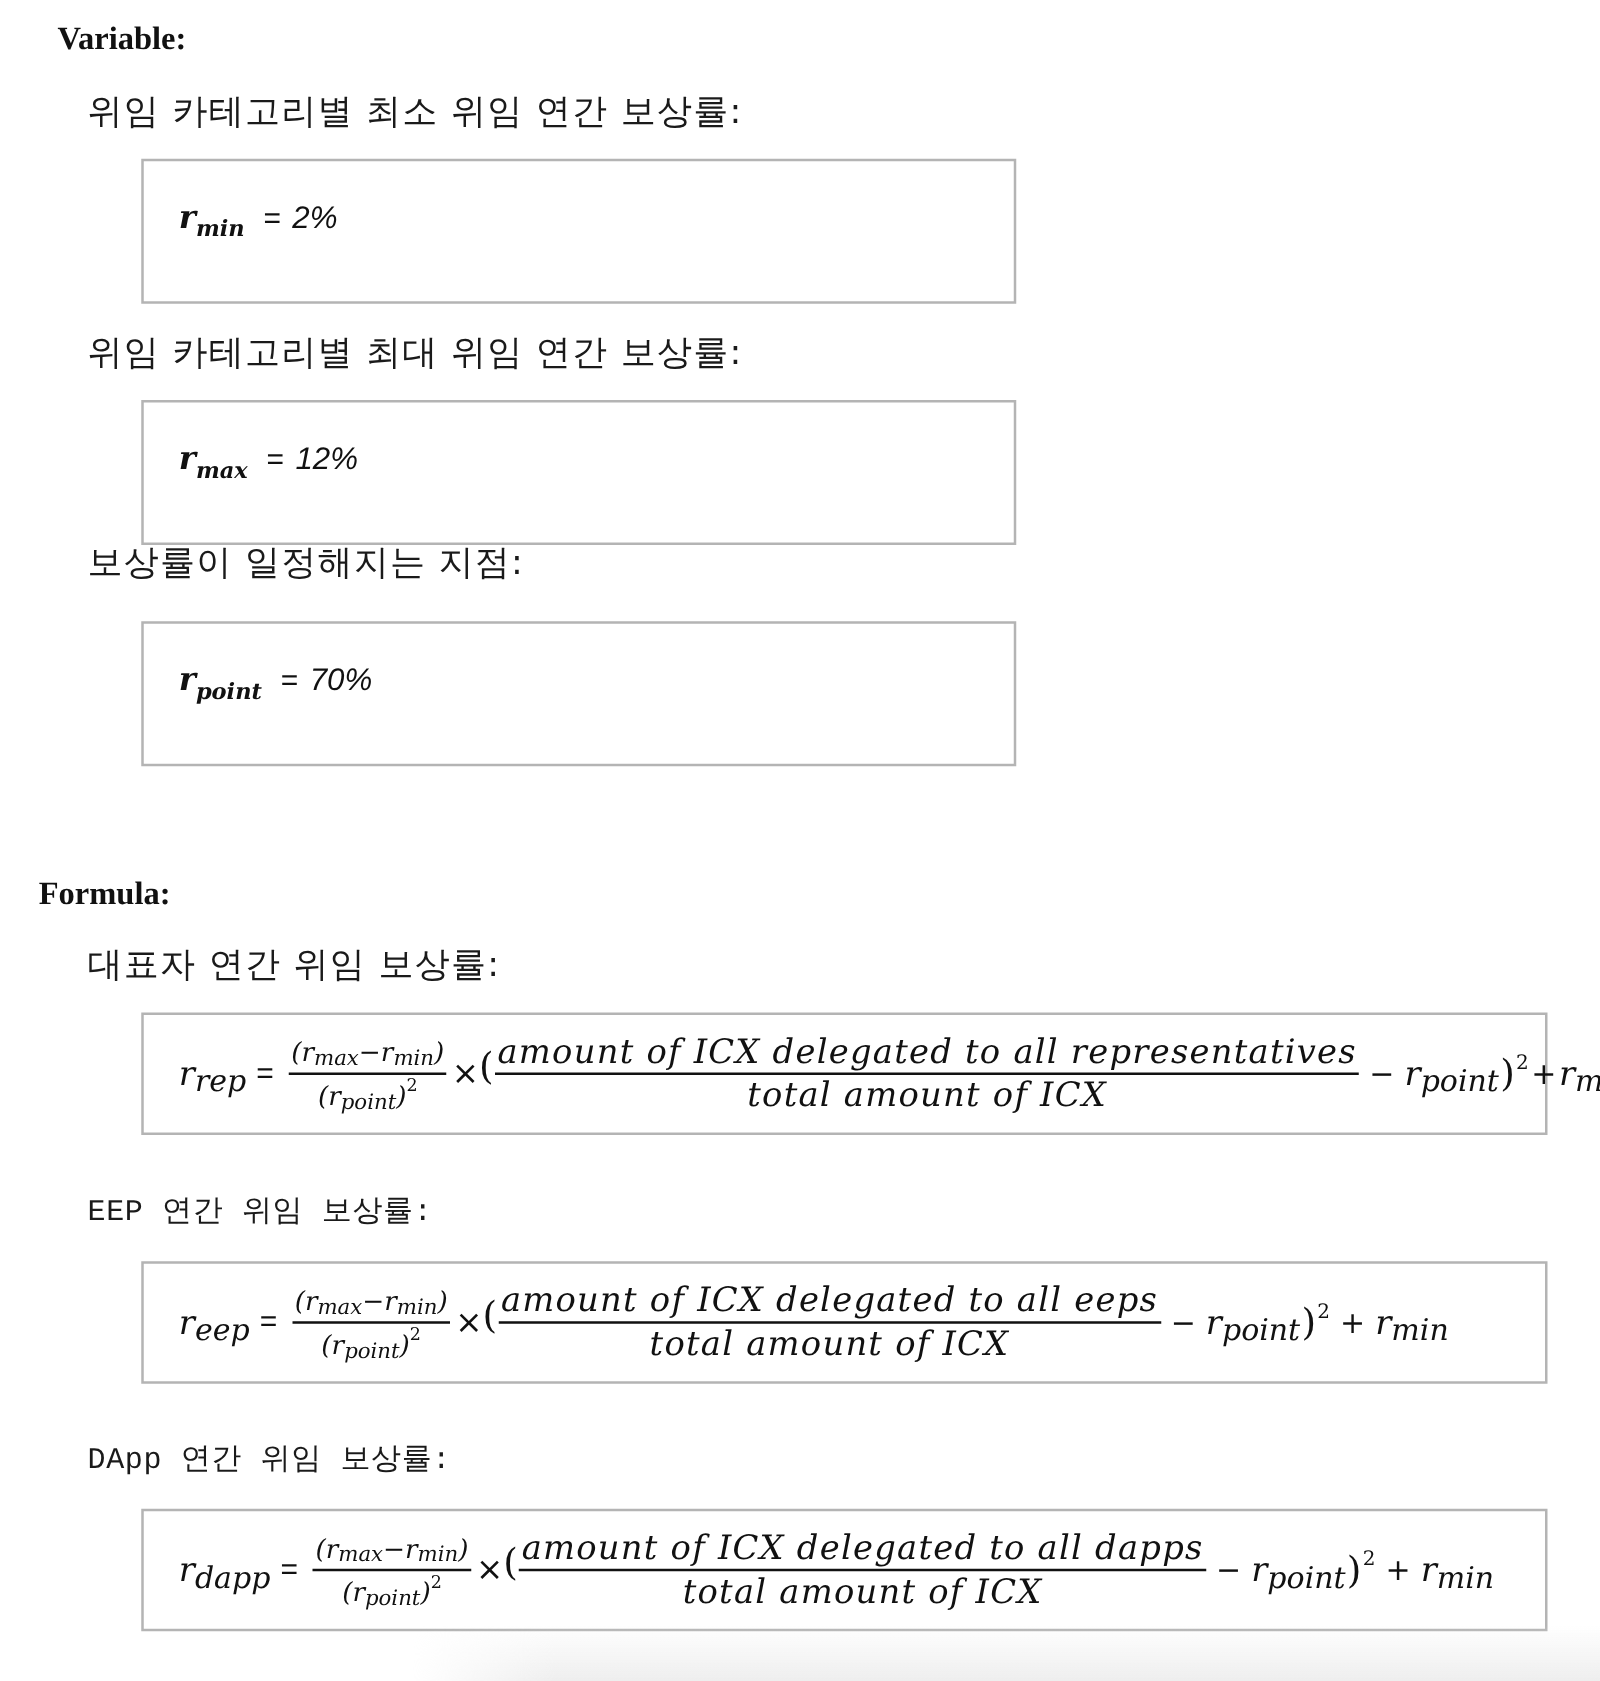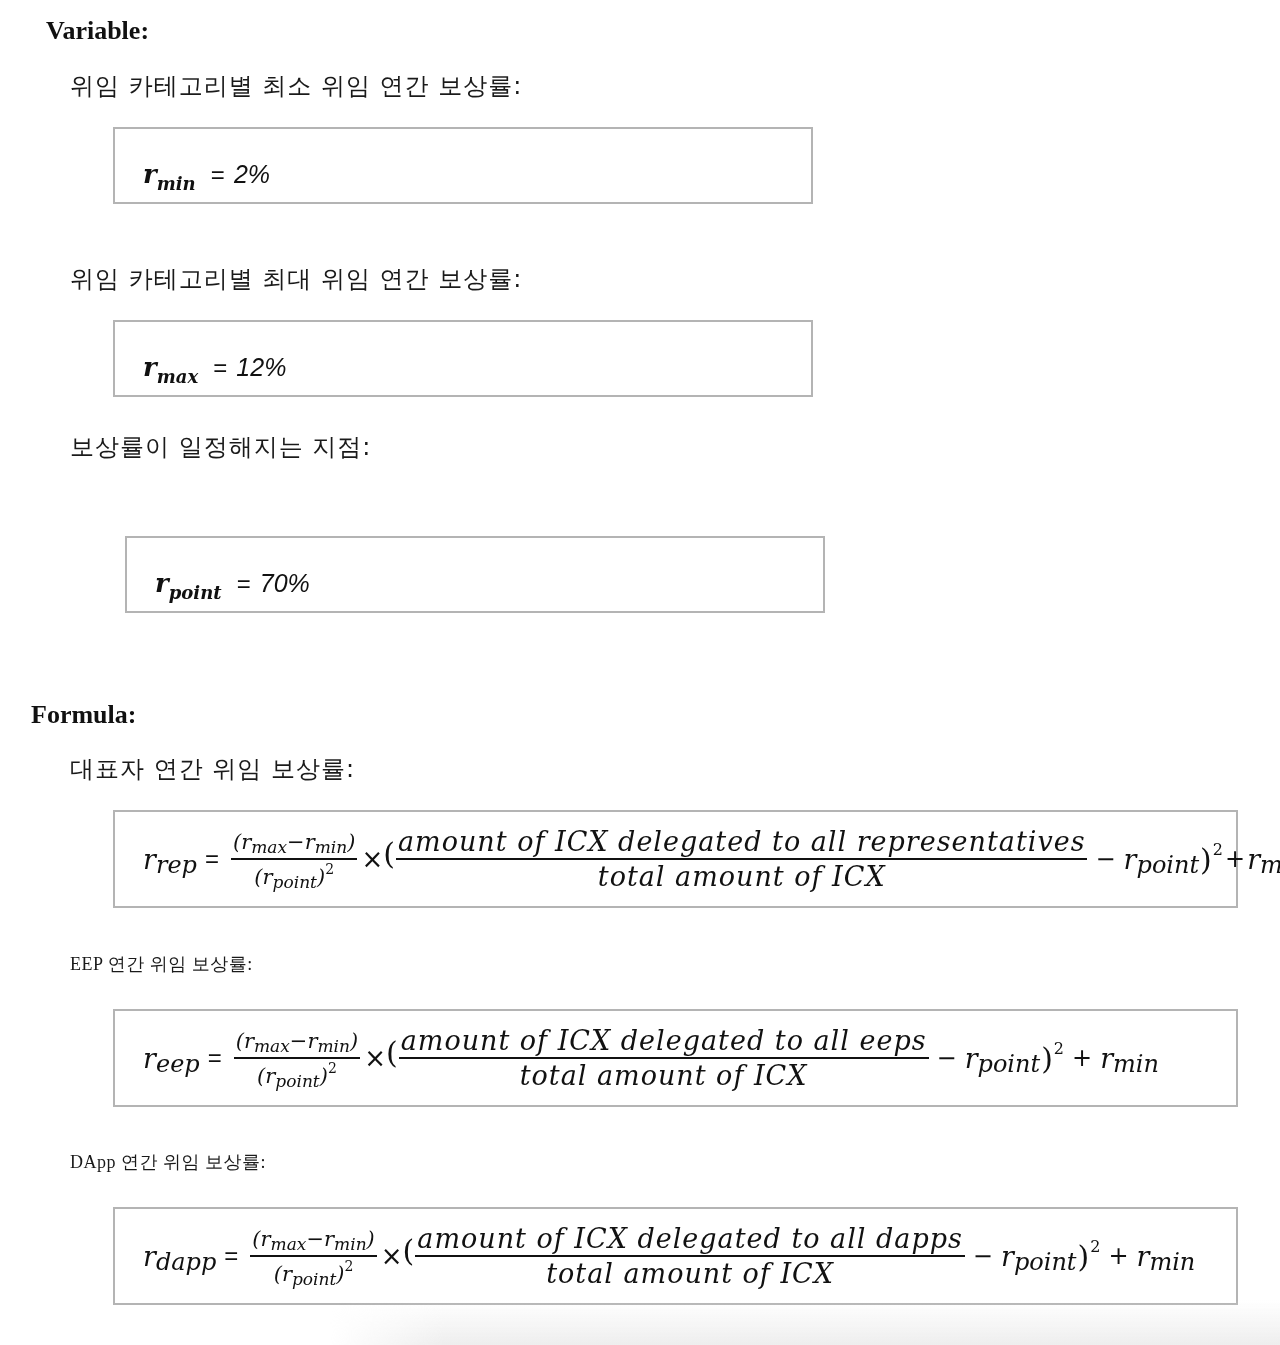--- a/index.html
+++ b/index.html
@@ -31,38 +31,38 @@
       font-family: "Liberation Serif", "DejaVu Serif", serif;
       font-size: 26px;
       color: #111;
       margin: 0;
       white-space: nowrap;
     }
     .label {
       position: absolute;
       left: 70px;
       font-family: "DejaVu Sans", "Liberation Sans", sans-serif;
-      font-size: 24px;
+      font-size: 28px;
       color: #1a1a1a;
       white-space: nowrap;
       letter-spacing: 1px;
     }
     .label.latin {
-      font-family: Liberation Serif, serif;
-      font-size: 18px;
+      font-family: Liberation Mono, monospace;
+      font-size: 24px;
       letter-spacing: 0.5px;
     }
     .box {
       position: absolute;
       left: 113px;
       background: #ffffff;
       border: 2px solid #b4b4b4;
       box-sizing: border-box;
     }
-    .box.var { width: 700px; height: 77px; }
+    .box.var { width: 700px; height: 116px; }
     .box.formula { width: 1125px; height: 98px; }
 
     
     .var-expr {
       position: absolute;
       left: 28px;
       top: 30px;
       white-space: nowrap;
       font-style: italic;
     }
@@ -181,21 +181,21 @@
 <div class="label" style="top:263px;">위임 카테고리별 최대 위임 연간 보상률:</div>
 <div class="box var" style="top:320px;">
   <div class="var-expr">
     <span class="sym">r</span><span class="sub">max</span>
     <span class="eq">=</span>
     <span class="val">12%</span>
   </div>
 </div>
 
 <div class="label" style="top:431px;">보상률이 일정해지는 지점:</div>
-<div class="box var" style="top:536px;margin-left:12px;">
+<div class="box var" style="top:497px;">
   <div class="var-expr">
     <span class="sym">r</span><span class="sub">point</span>
     <span class="eq">=</span>
     <span class="val">70%</span>
   </div>
 </div>
 
 <h2 class="heading" style="left:31px; top:700px;">Formula:</h2>
 
 <div class="label" style="top:753px;">대표자 연간 위임 보상률:</div>

